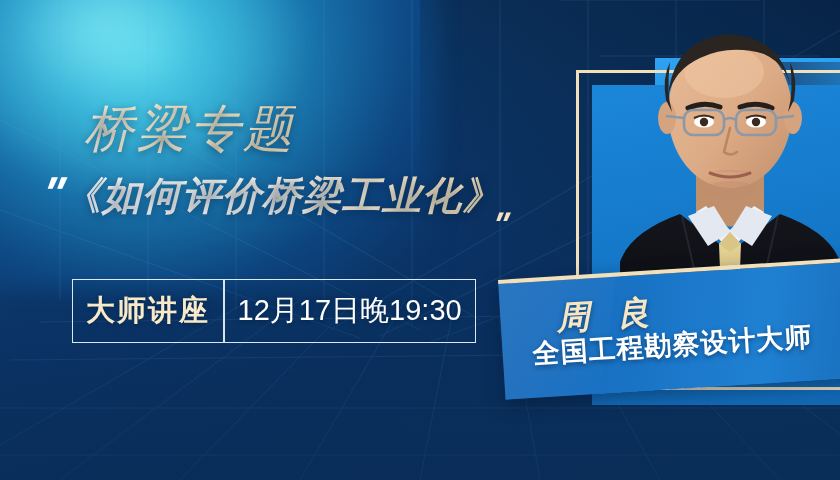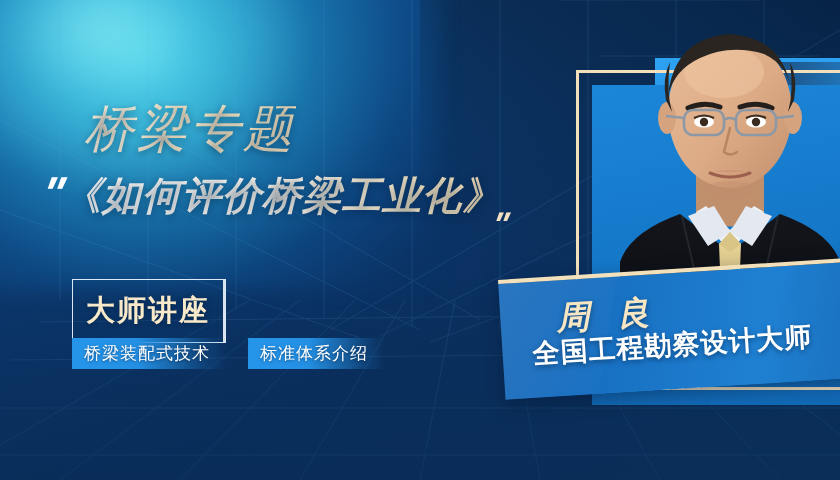--- a/index.html
+++ b/index.html
@@ -265,30 +265,25 @@
     <div class="sub-title">《如何评价桥梁工业化》</div>
 
     <div class="quote-close">"</div>
   </div>
 
   <div class="info-box">
     <div class="info-cell">
       <span class="info-lecture">大师讲座</span>
     </div>
     <div class="info-sep"></div>
-  </div>
-
-  <div class="tags">
-    <div class="tag tag-1">
-      <span>桥梁装配式技术</span>
-    </div>
-    <div class="tag tag-2">
-      <span>标准体系介绍</span>
+    <div class="info-cell">
+      <span class="info-date">12月17日晚19:30</span>
     </div>
   </div>
+
 
   <div class="right-stage">
 
     <div class="accent-block"></div>
     <div class="accent-dark"></div>
     <div class="panel-blue"></div>
     <div class="panel-frame"></div>
 
     <div class="portrait">
       <svg width="252" height="330" viewBox="0 0 252 330" xmlns="http://www.w3.org/2000/svg">

